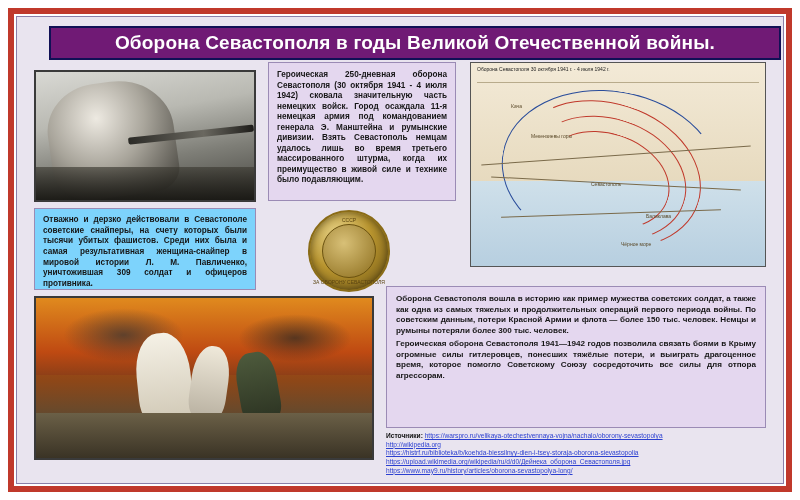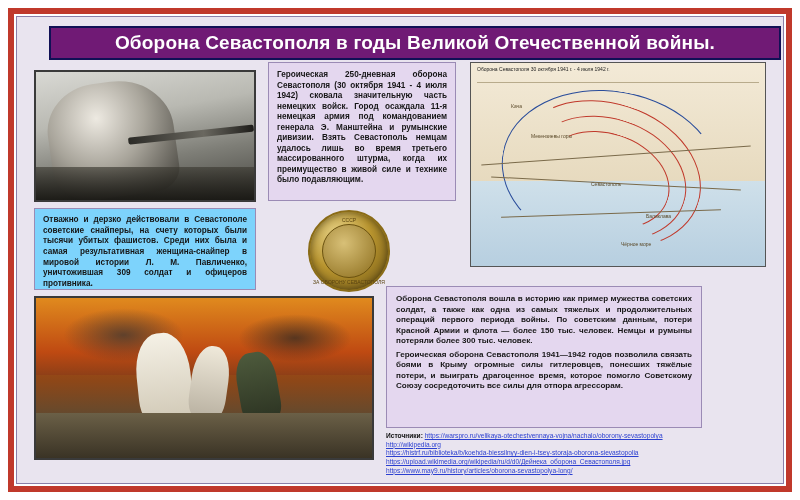--- a/index.html
+++ b/index.html
@@ -206,21 +206,21 @@
   .caption{
     position:absolute;left:34px;top:462px;width:340px;height:22px;
     background:#ffffff;border:1px solid #888;
     display:flex;align-items:center;justify-content:center;
     font-size:9px;font-weight:bold;color:#111;
     box-sizing:border-box;
   }
 
   
   .txt-big{
-    position:absolute;left:386px;top:286px;width:316px;height:142px;
+    position:absolute;left:386px;top:286px;width:380px;height:142px;
     background:#e4d7ef;
     border:1px solid #9b8bb5;
     padding:7px 9px;
     box-sizing:border-box;
     font-size:8.1px;line-height:1.3;color:#161616;
     text-align:justify;font-weight:bold;
   }
   .txt-big p{margin:0 0 3px 0;}
 
   

